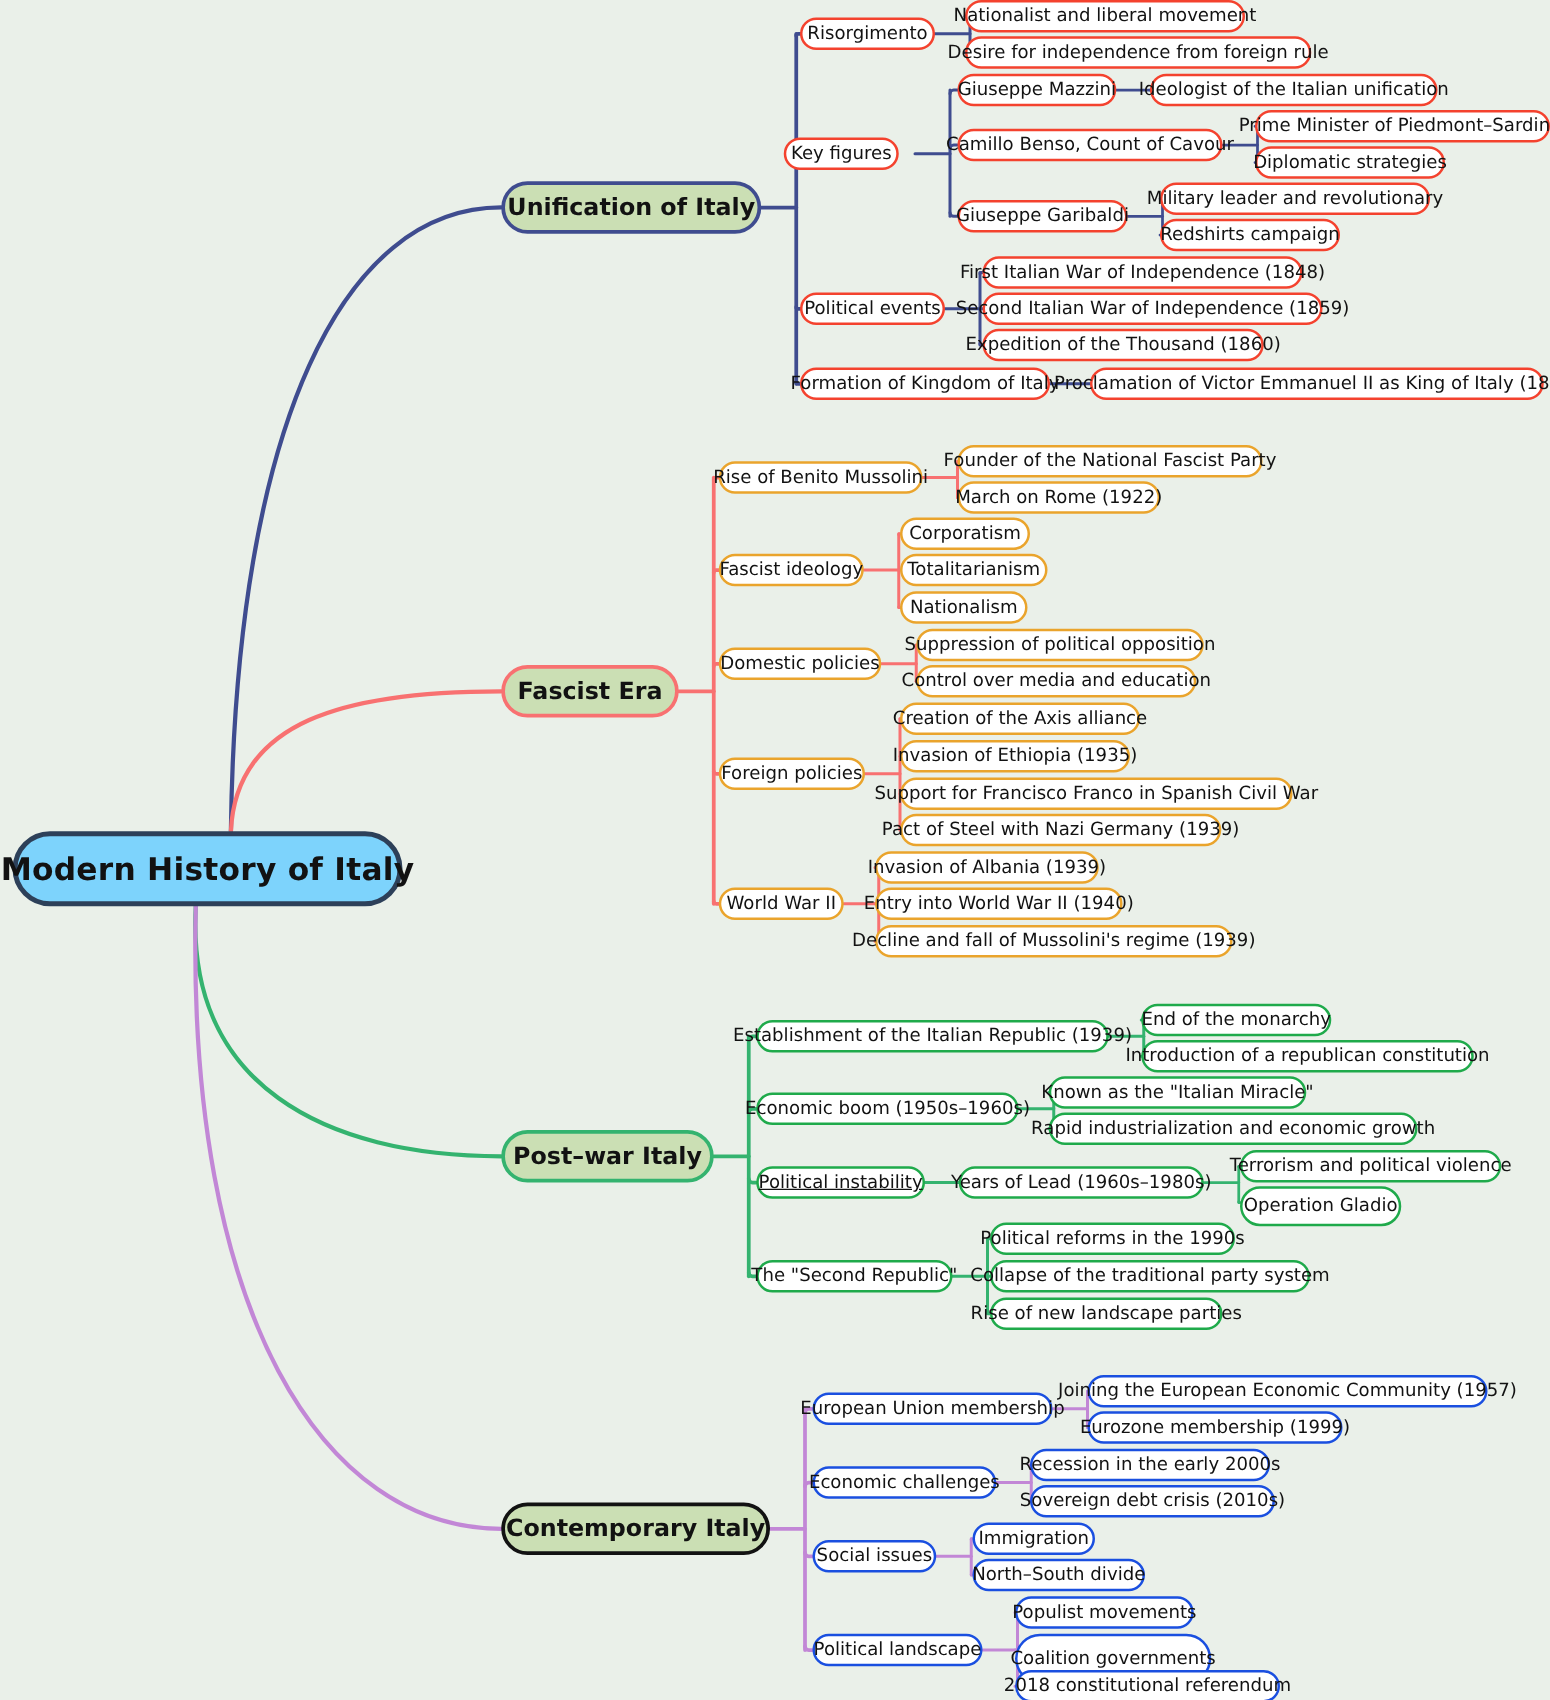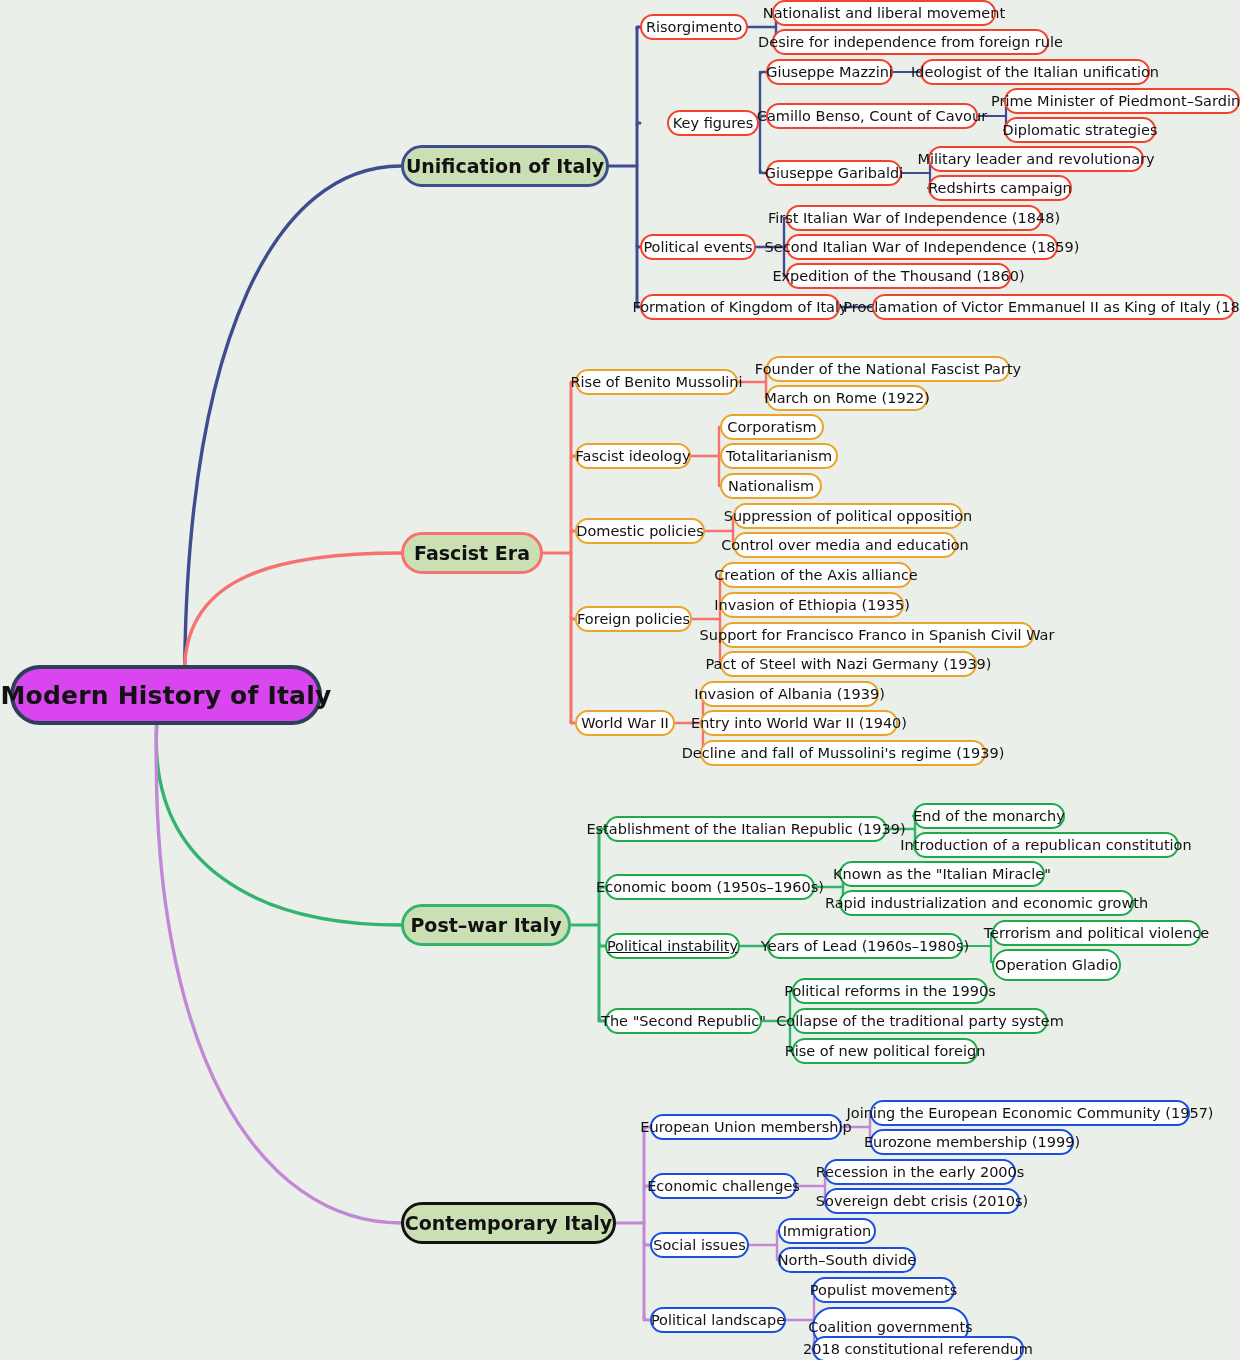--- a/index.html
+++ b/index.html
@@ -30,21 +30,21 @@
     align-items: center;
     justify-content: center;
     white-space: nowrap;
     background: #ffffff;
     color: #121212;
     border-style: solid;
     border-radius: 999px;
   }
   
   .n-root {
-    background: #d946ef;
+    background: #7dd3fc;
     border-color: #2d4059;
     border-width: 4px;
     font-size: 25px;
     font-weight: bold;
     letter-spacing: .2px;
   }
   
   .n-branch {
     background: #cbdfb4;
     border-width: 3px;
@@ -185,21 +185,21 @@
       <path d="M 814 1291 A 1 1 0 0 1 815 1290 H 812" fill="none" stroke="#c287d6" stroke-width="2.4" stroke-linecap="round" stroke-linejoin="round"></path>
       <path d="M 814 1320 H 812" fill="none" stroke="#c287d6" stroke-width="2.4" stroke-linecap="round" stroke-linejoin="round"></path>
       <path d="M 814 1348 A 1 1 0 0 0 815 1349 H 812" fill="none" stroke="#c287d6" stroke-width="2.4" stroke-linecap="round" stroke-linejoin="round"></path>
     </svg>
   <div id="nodes">
       <div class="node n-root" style="left: 10px; top: 665px; width: 312px; height: 60px;">Modern History of Italy</div>
       <div class="node n-branch c-unification" style="left: 401px; top: 145px; width: 208px; height: 42px;">Unification of Italy</div>
       <div class="node n-leaf lf-red" style="left: 640px; top: 14px; width: 108px; height: 26px;">Risorgimento</div>
       <div class="node n-leaf lf-red" style="left: 772px; top: 0px; width: 224px; height: 26px;">Nationalist and liberal movement</div>
       <div class="node n-leaf lf-red" style="left: 772px; top: 29px; width: 277px; height: 26px;">Desire for independence from foreign rule</div>
-      <div class="node n-leaf lf-red" style="left: 627px; top: 110px; width: 92px; height: 26px; margin-left: 40px;">Key figures</div>
+      <div class="node n-leaf lf-red" style="left: 627px; top: 110px; width: 92px; height: 26px;">Key figures</div>
       <div class="node n-leaf lf-red" style="left: 766px; top: 59px; width: 127px; height: 26px;">Giuseppe Mazzini</div>
       <div class="node n-leaf lf-red" style="left: 920px; top: 59px; width: 230px; height: 26px;">Ideologist of the Italian unification</div>
       <div class="node n-leaf lf-red" style="left: 766px; top: 103px; width: 212px; height: 26px;">Camillo Benso, Count of Cavour</div>
       <div class="node n-leaf lf-red" style="left: 1004px; top: 88px; width: 236px; height: 26px;">Prime Minister of Piedmont–Sardinia</div>
       <div class="node n-leaf lf-red" style="left: 1004px; top: 117px; width: 152px; height: 26px;">Diplomatic strategies</div>
       <div class="node n-leaf lf-red" style="left: 766px; top: 160px; width: 136px; height: 26px;">Giuseppe Garibaldi</div>
       <div class="node n-leaf lf-red" style="left: 928px; top: 146px; width: 216px; height: 26px;">Military leader and revolutionary</div>
       <div class="node n-leaf lf-red" style="left: 928px; top: 175px; width: 144px; height: 26px;">Redshirts campaign</div>
       <div class="node n-leaf lf-red" style="left: 640px; top: 234px; width: 116px; height: 26px;">Political events</div>
       <div class="node n-leaf lf-red" style="left: 786px; top: 205px; width: 256px; height: 26px;">First Italian War of Independence (1848)</div>
@@ -234,21 +234,21 @@
       <div class="node n-leaf lf-green" style="left: 605px; top: 874px; width: 210px; height: 26px;">Economic boom (1950s–1960s)</div>
       <div class="node n-leaf lf-green" style="left: 839px; top: 861px; width: 206px; height: 26px;">Known as the "Italian Miracle"</div>
       <div class="node n-leaf lf-green" style="left: 839px; top: 890px; width: 295px; height: 26px;">Rapid industrialization and economic growth</div>
       <div class="node n-leaf lf-green" style="left: 605px; top: 933px; width: 135px; height: 26px; text-decoration: underline;">Political instability</div>
       <div class="node n-leaf lf-green" style="left: 767px; top: 933px; width: 196px; height: 26px;">Years of Lead (1960s–1980s)</div>
       <div class="node n-leaf lf-green" style="left: 992px; top: 920px; width: 209px; height: 26px;">Terrorism and political violence</div>
       <div class="node n-leaf lf-green" style="left: 992px; top: 949px; width: 129px; height: 32px;">Operation Gladio</div>
       <div class="node n-leaf lf-green" style="left: 605px; top: 1008px; width: 157px; height: 26px;">The "Second Republic"</div>
       <div class="node n-leaf lf-green" style="left: 792px; top: 978px; width: 196px; height: 26px;">Political reforms in the 1990s</div>
       <div class="node n-leaf lf-green" style="left: 792px; top: 1008px; width: 256px; height: 26px;">Collapse of the traditional party system</div>
-      <div class="node n-leaf lf-green" style="left: 792px; top: 1038px; width: 186px; height: 26px;">Rise of new political foreign</div>
+      <div class="node n-leaf lf-green" style="left: 792px; top: 1038px; width: 186px; height: 26px;">Rise of new landscape parties</div>
       <div class="node n-branch c-contemporary" style="left: 401px; top: 1202px; width: 215px; height: 42px;">Contemporary Italy</div>
       <div class="node n-leaf lf-blue" style="left: 650px; top: 1114px; width: 192px; height: 26px;">European Union membership</div>
       <div class="node n-leaf lf-blue" style="left: 870px; top: 1100px; width: 320px; height: 26px;">Joining the European Economic Community (1957)</div>
       <div class="node n-leaf lf-blue" style="left: 870px; top: 1129px; width: 204px; height: 26px;">Eurozone membership (1999)</div>
       <div class="node n-leaf lf-blue" style="left: 650px; top: 1173px; width: 147px; height: 26px;">Economic challenges</div>
       <div class="node n-leaf lf-blue" style="left: 824px; top: 1159px; width: 192px; height: 26px;">Recession in the early 2000s</div>
       <div class="node n-leaf lf-blue" style="left: 824px; top: 1188px; width: 196px; height: 26px;">Sovereign debt crisis (2010s)</div>
       <div class="node n-leaf lf-blue" style="left: 650px; top: 1232px; width: 99px; height: 26px;">Social issues</div>
       <div class="node n-leaf lf-blue" style="left: 778px; top: 1218px; width: 98px; height: 26px;">Immigration</div>
       <div class="node n-leaf lf-blue" style="left: 778px; top: 1247px; width: 138px; height: 26px;">North–South divide</div>

